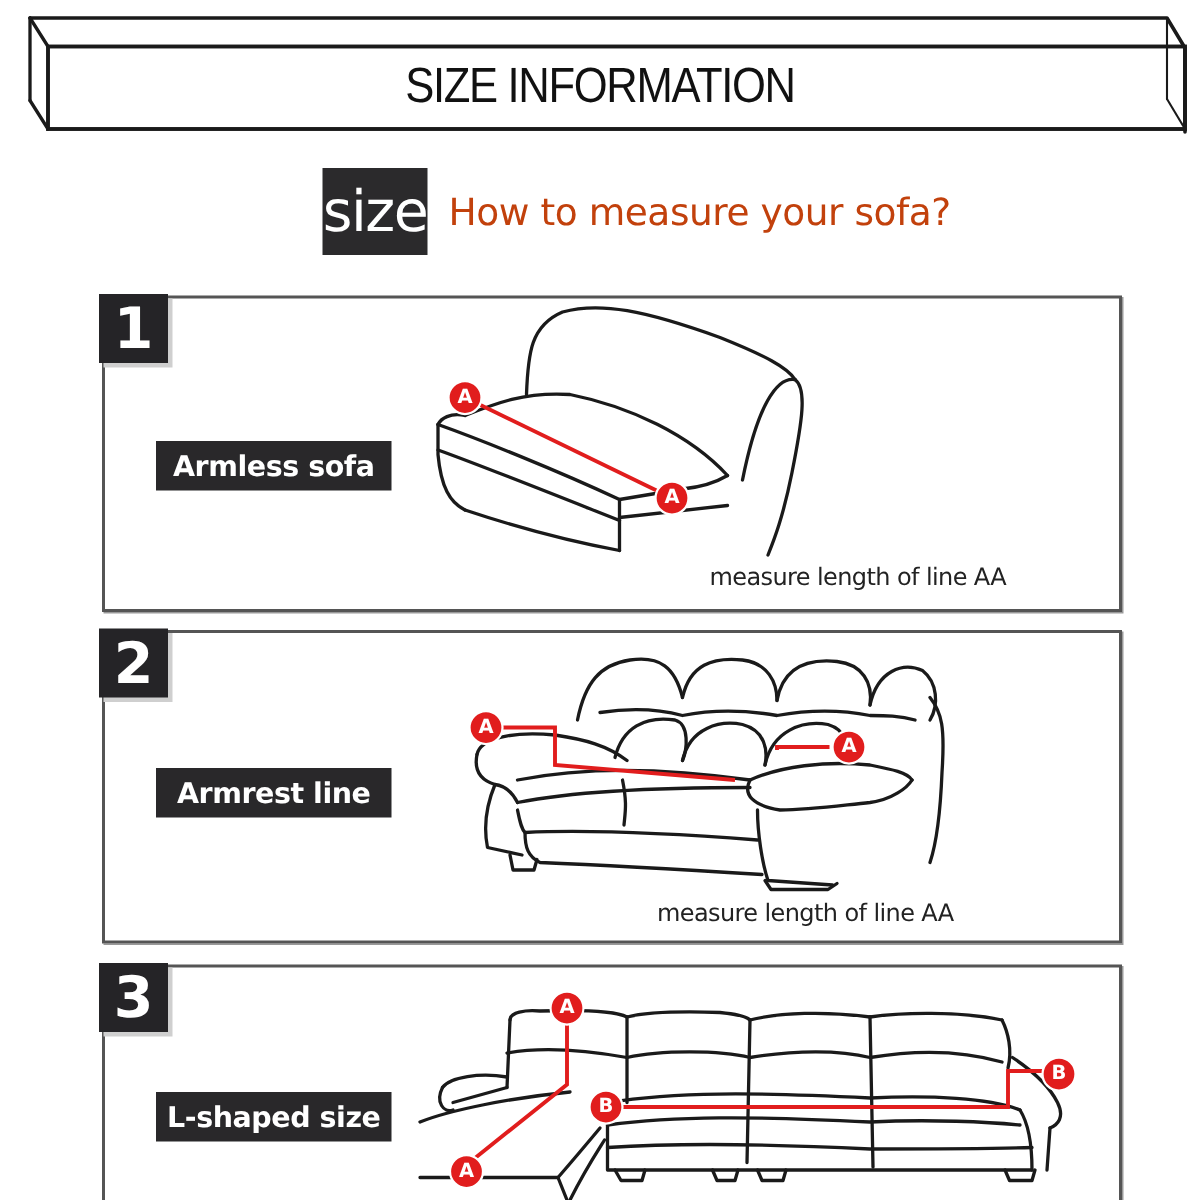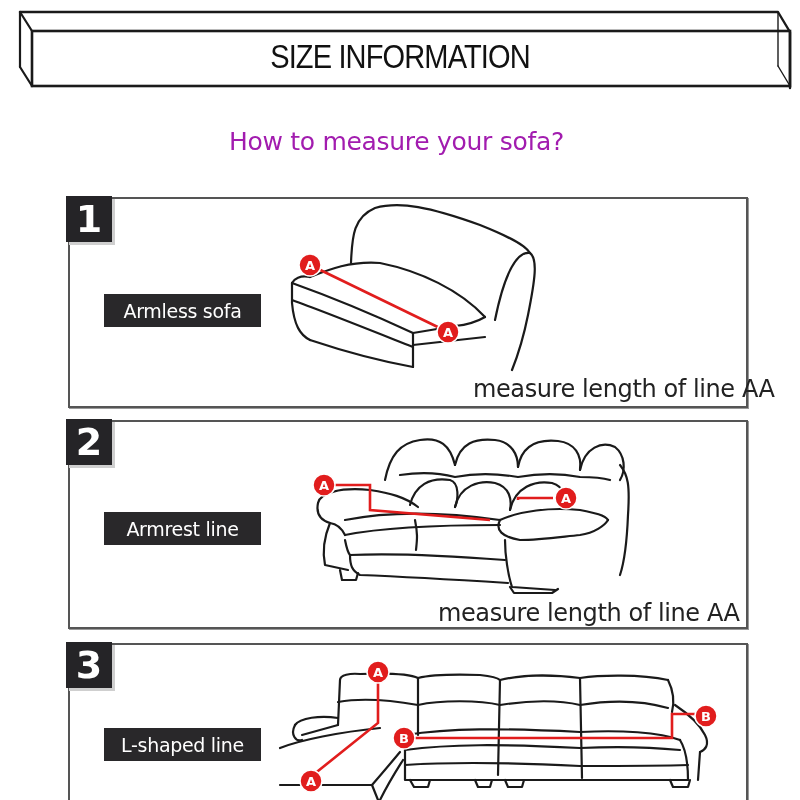--- a/index.html
+++ b/index.html
@@ -2,25 +2,25 @@
 <html><head>
 <meta charset="utf-8">
 <style>
   html, body { margin:0; padding:0; background:#ffffff; }
   body { width:800px; height:800px; position:relative; overflow:hidden; font-family:"DejaVu Sans", "Liberation Sans", sans-serif; color:#1a1a1a; }
   .abs { position:absolute; }
   .banner { left:0; top:0; width:668px; height:100px; }
   .banner-title { position:absolute; left:0; width:800px; top:38px; text-align:center; font-size:33px; letter-spacing:-1px; font-family:"Liberation Sans", sans-serif; transform:scaleX(0.88); color:#111; }
   .subtitle-row { left:215px; top:112px; height:58px; display:flex; align-items:center; }
   .size-badge { background:#2b2a2c; color:#fff; width:70px; height:58px; display:flex; align-items:center; justify-content:center; font-size:38px; font-family:"DejaVu Sans", sans-serif; letter-spacing:-1px; }
-  .subtitle-text { margin-left:14px; font-size:25px; color:#a21caf; font-family:"DejaVu Sans", sans-serif; letter-spacing:-0.3px; }
+  .subtitle-text { margin-left:14px; font-size:25px; color:#c2410c; font-family:"DejaVu Sans", sans-serif; letter-spacing:-0.3px; }
   .panel { left:68px; width:680px; border:2px solid #555; box-sizing:border-box; background:#fff; box-shadow:1px 1px 0 #999; }
   .num-badge { width:46px; height:46px; background:#252427; color:#fff; font-size:38px; font-weight:bold; display:flex; align-items:center; justify-content:center; box-shadow:3px 3px 0 #cfcfcf; font-family:"DejaVu Sans", sans-serif; }
-  .type-label { background:#29282a; color:#fff; height:33px; display:flex; align-items:center; justify-content:center; font-size:19px; font-family:"DejaVu Sans", sans-serif; letter-spacing:-0.3px; }
-  .measure-note { font-size:24px; color:#222; font-family:"DejaVu Sans", sans-serif; letter-spacing:-0.4px; }
+  .type-label { background:#29282a; color:#fff; height:33px; display:flex; align-items:center; justify-content:center; font-size:19px; font-family:"DejaVu Sans", sans-serif; letter-spacing:-0.3px;font-weight:bold; }
+  .measure-note { font-size:16px; color:#222; font-family:"DejaVu Sans", sans-serif; letter-spacing:-0.4px; }
   svg { overflow:visible; }
   .ln { fill:none; stroke:#1a1a1a; stroke-width:2.2; stroke-linecap:round; stroke-linejoin:round; }
   .red { fill:none; stroke:#e11d1d; stroke-width:2.6; }
   .mk circle { fill:#e11d1d; stroke:#fff; stroke-width:1.5; }
   .mk text { fill:#fff; font-family:"DejaVu Sans", sans-serif; font-weight:bold; font-size:13px; text-anchor:middle; dominant-baseline:central; }
 </style>
 </head>
 <body>
 
 <div class="abs banner">
@@ -30,20 +30,21 @@
     <line class="ln" x1="20" y1="67" x2="32" y2="86"></line>
     <line class="ln" x1="20" y1="12" x2="32" y2="31"></line>
     <rect x="32" y="31" width="758" height="55" fill="none" stroke="#1a1a1a" stroke-width="2.6"></rect>
     <line class="ln" x1="778" y1="12" x2="778" y2="66" style="stroke-width:1.4"></line>
     <line class="ln" x1="778" y1="66" x2="790" y2="86" style="stroke-width:1.4"></line>
   </svg>
   <div class="banner-title">SIZE INFORMATION</div>
 </div>
 
 <div class="abs subtitle-row">
+  <div class="size-badge">size</div>
   <div class="subtitle-text">How to measure your sofa?</div>
 </div>
 
 <div class="abs panel" style="top:197px;height:211px;"></div>
 <div class="abs num-badge" style="left:66px;top:196px;">1</div>
 <div class="abs type-label" style="left:104px;top:294px;width:157px;">Armless sofa</div>
 <svg class="abs" style="left:280px;top:195px;" width="300" height="180">
 
   <path class="ln" d="M71,68 C72,40 74,22 95,13 C120,6 150,12 200,30 C230,42 245,50 250,58"></path>
   <path class="ln" d="M250,58 C258,64 255,85 248,120 C242,150 236,165 232,175"></path>
@@ -110,21 +111,21 @@
     </g>
   <g class="mk">
       <circle cx="276" cy="73" r="11"></circle>
       <text x="276" y="73">A</text>
     </g>
 </svg>
 <div class="abs measure-note" style="left:438px;top:599px;">measure length of line AA</div>
 
 <div class="abs panel" style="top:643px;height:170px;"></div>
 <div class="abs num-badge" style="left:66px;top:642px;">3</div>
-<div class="abs type-label" style="left:104px;top:728px;width:157px;">L-shaped line</div>
+<div class="abs type-label" style="left:104px;top:728px;width:157px;">L-shaped size</div>
 <svg class="abs" style="left:280px;top:640px;" width="470" height="160">
 
   <path class="ln" d="M60,40 C60,35 70,33 80,34 C110,33 130,34 138,38"></path>
   <path class="ln" d="M60,40 L58,85"></path>
   <path class="ln" d="M58,62 C80,58 110,60 138,65"></path>
   <path class="ln" d="M138,38 L138,95"></path>
 
   <path class="ln" d="M15,85 C20,78 40,75 58,78"></path>
   <path class="ln" d="M15,85 C10,95 16,102 22,100"></path>
   <path class="ln" d="M22,95 L58,85"></path>

